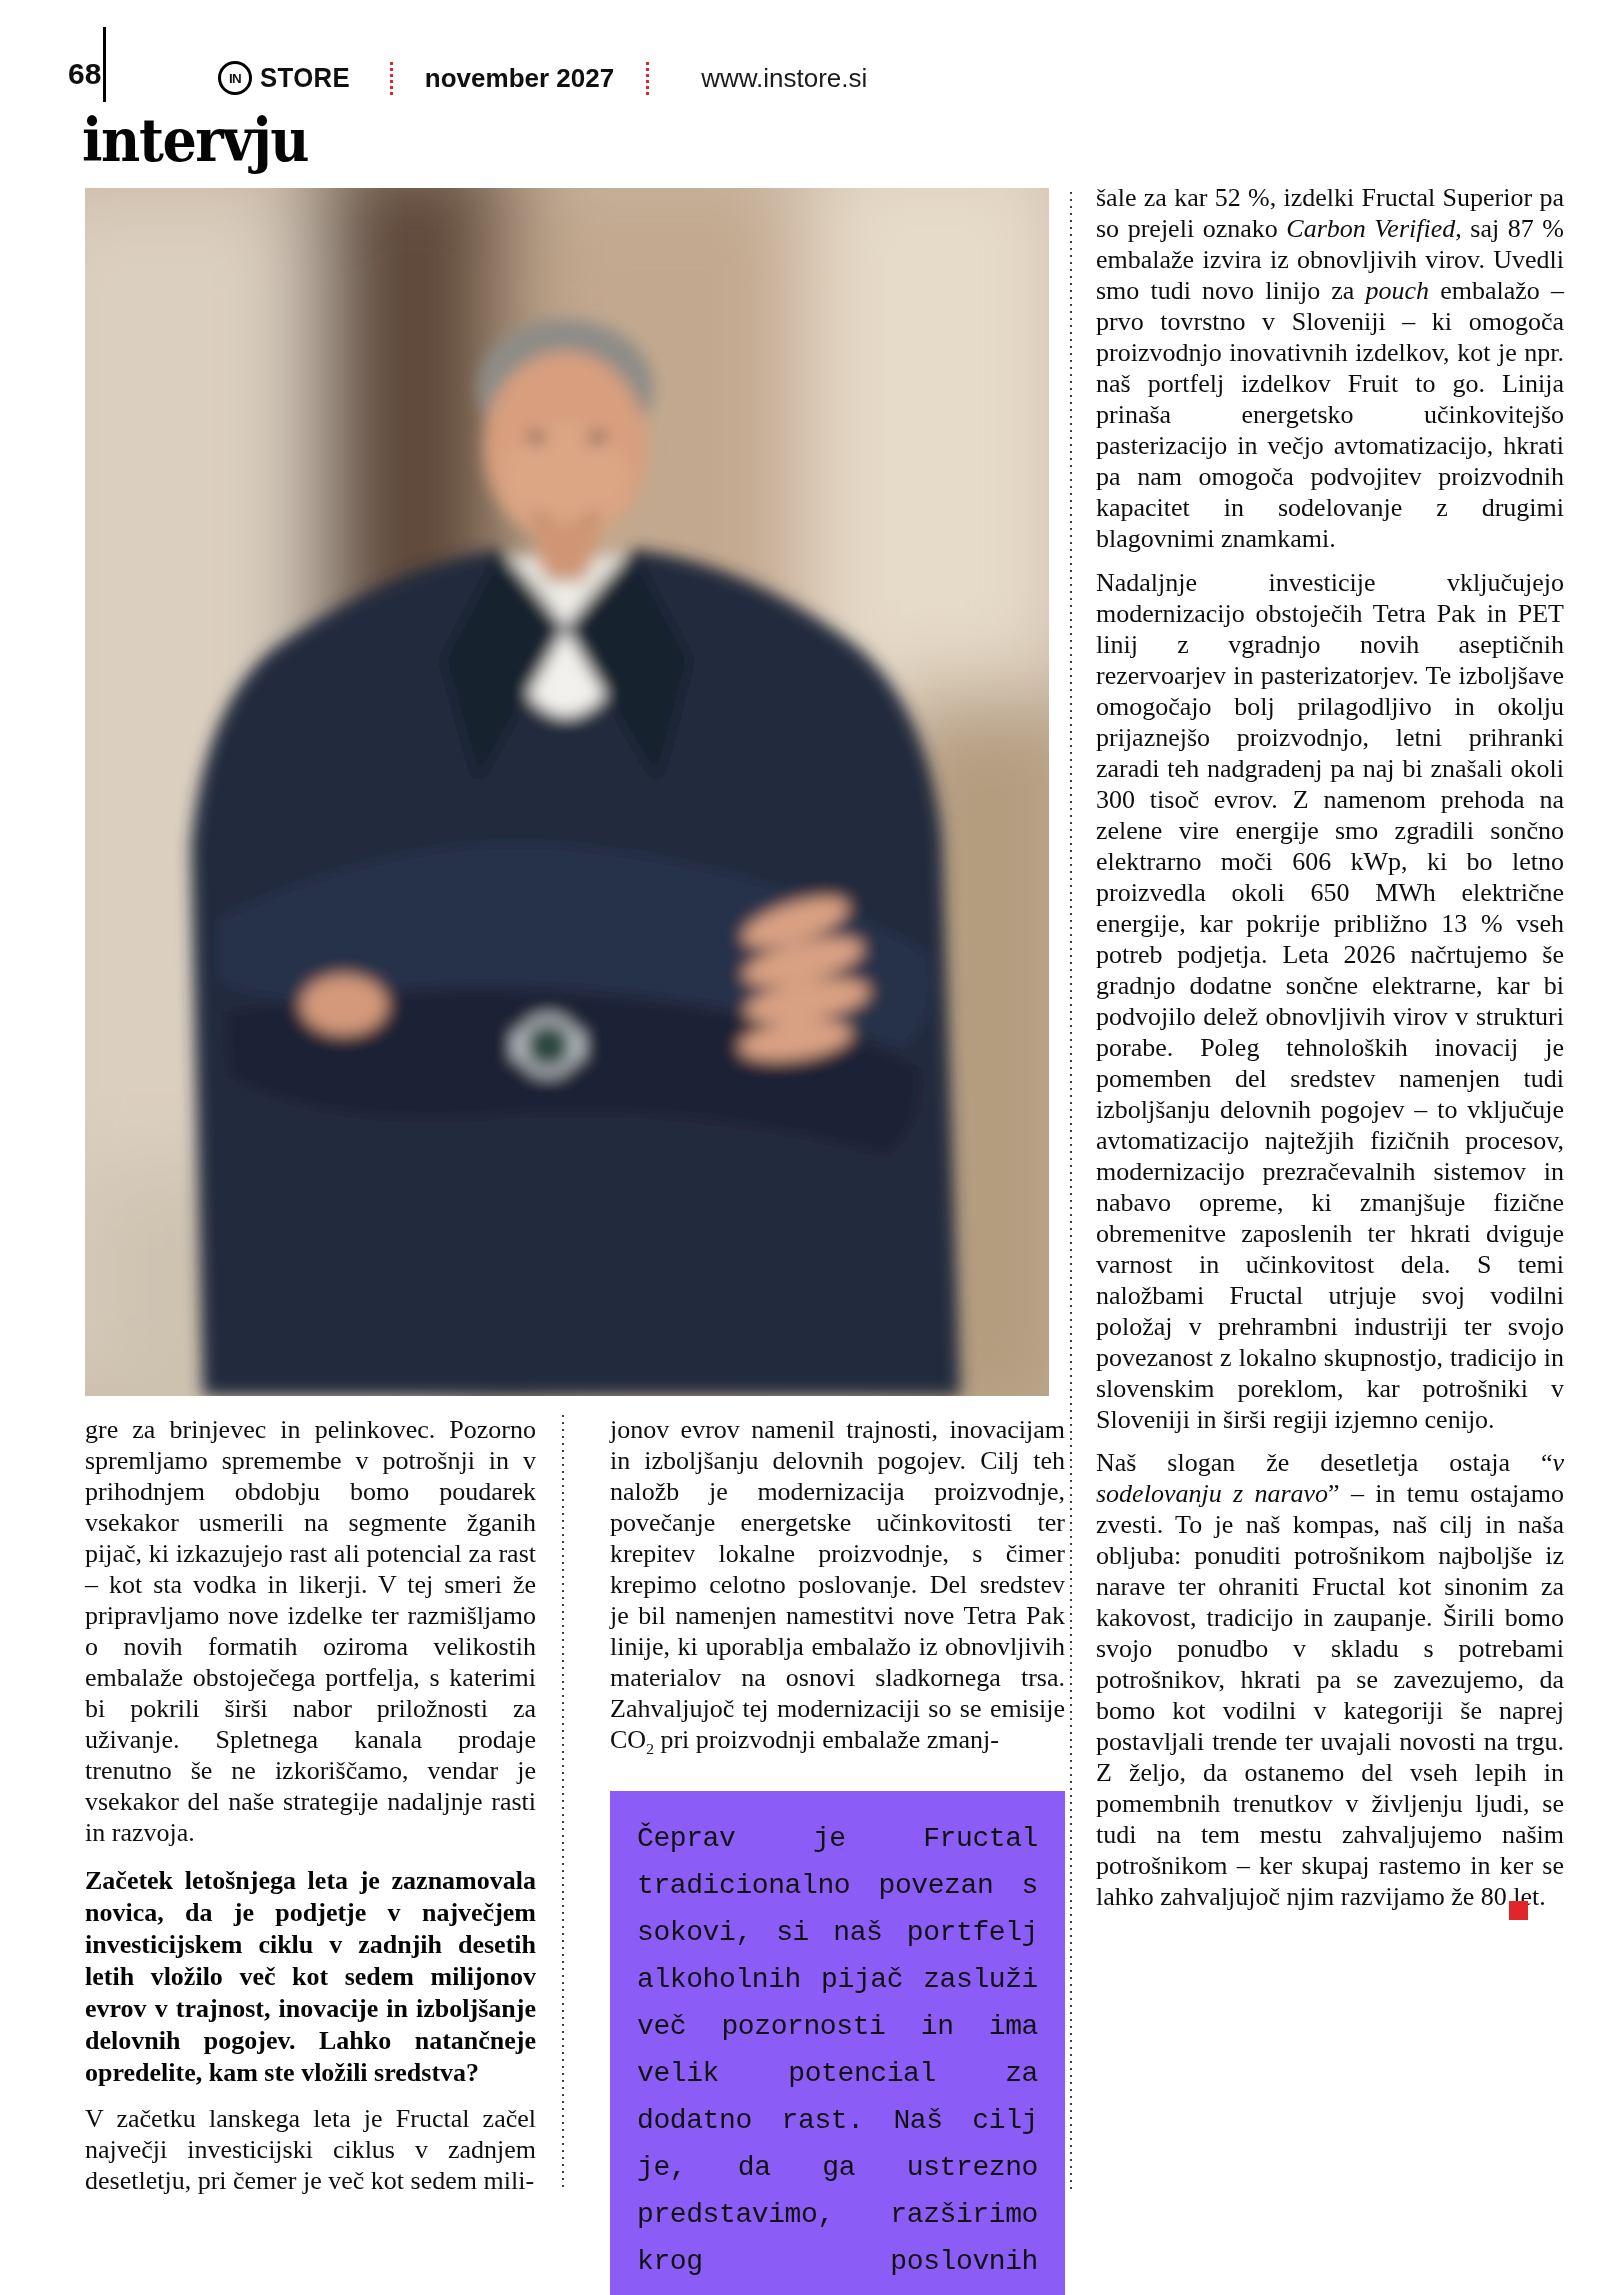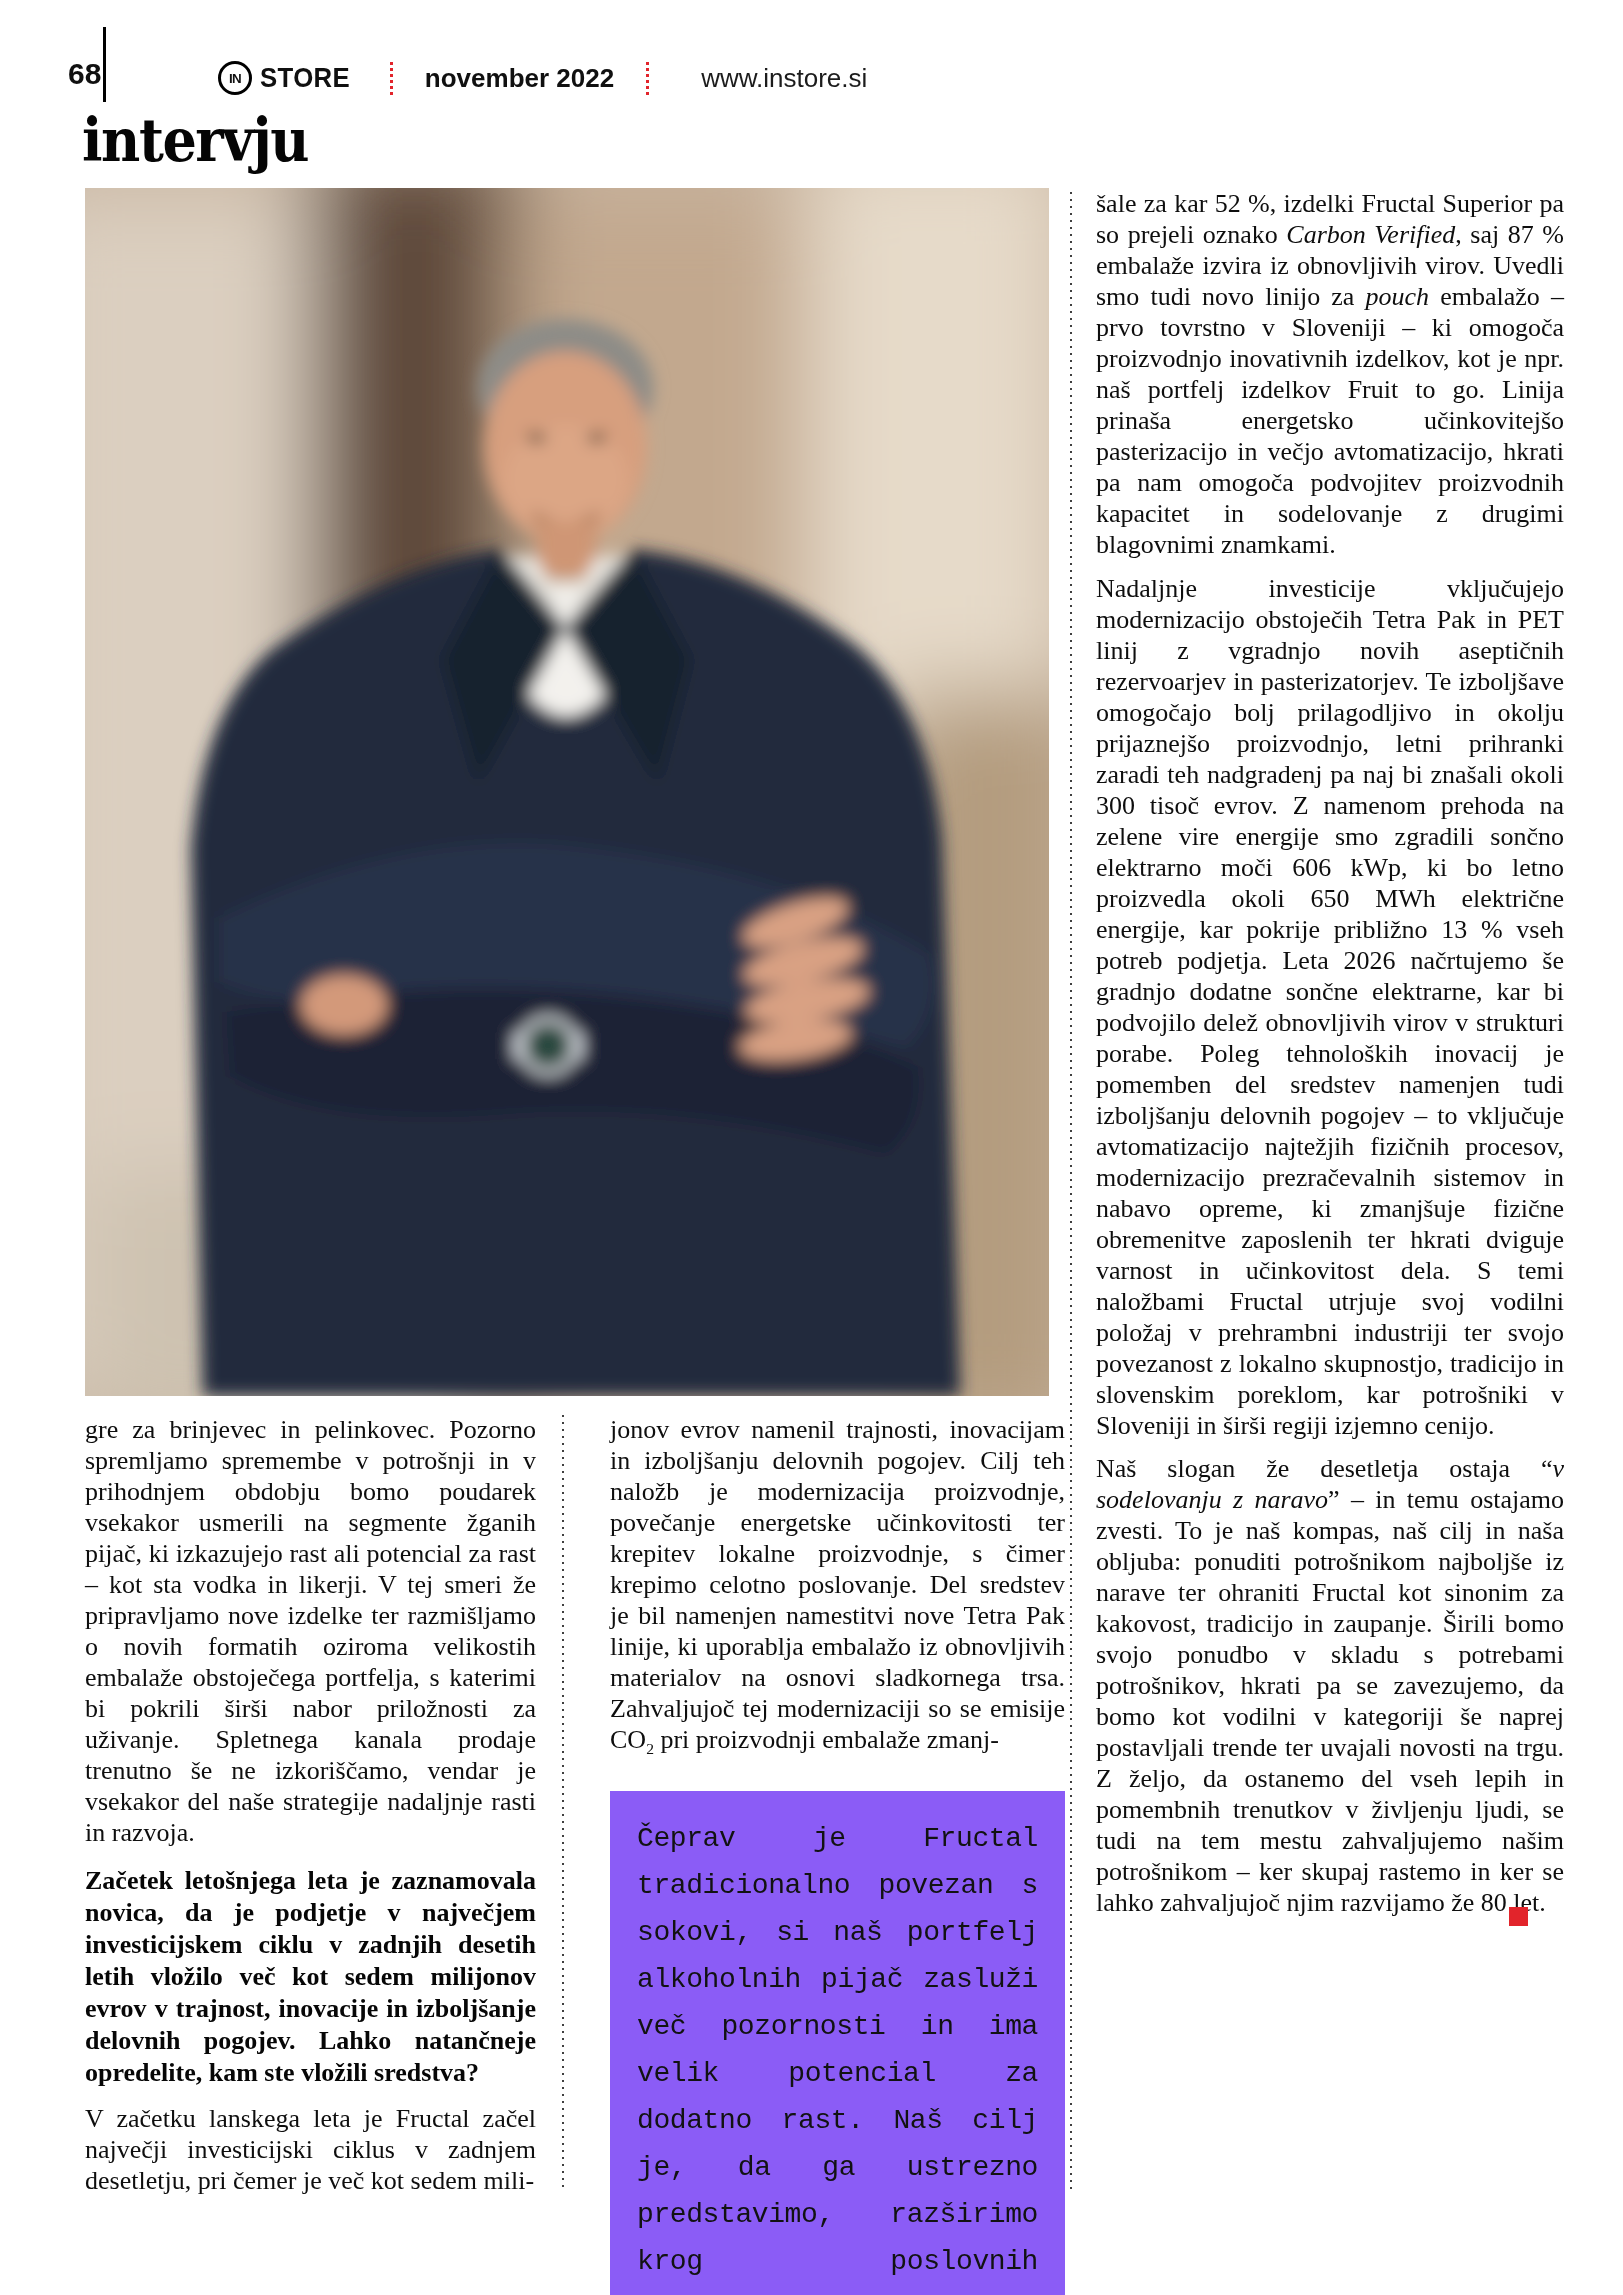--- a/index.html
+++ b/index.html
@@ -33,21 +33,21 @@
     background-image:repeating-linear-gradient(to bottom,#3f3f3f 0 2.4px,transparent 2.4px 7px);}
   .vrule.r1{left:562px;top:1415px;height:777px;}
   .vrule.r2{left:1070px;top:192px;height:2001px;}
   
   .col{position:absolute;text-align:justify;font-size:26px;line-height:31px;color:#0e0e0e;}
   .col p{margin:0 0 12.6px 0;}
   .col p:last-child{margin-bottom:0;}
   .col .question{font-weight:bold;font-size:26px;line-height:32px;margin:17.3px 0 14px 0;color:#060606;}
   .col1{left:85px;top:1414px;width:451px;}
   .col2{left:610px;top:1414px;width:455px;}
-  .col3{left:1096px;top:188px;width:468px;}
+  .col3{left:1096px;top:182px;width:468px;}
   .em{font-style:italic;}
   sub{font-size:60%;}
   
   .quote-box{background:#8b5cf6;margin-top:27px;padding:23.6px 27px;
     font-family:Liberation Mono, monospace;font-size:28px;line-height:47px;
     letter-spacing:-0.4px;text-align:justify;color:#121212;}
   
   .end-mark{position:absolute;right:36px;bottom:4.7px;width:19px;height:19px;background:var(--accent);}
   :root{--accent:#e2242b;}
 </style>
@@ -55,21 +55,21 @@
 <body>
 
 <div class="pageno">68</div>
 <div class="head-bar"></div>
 <div class="masthead">
   <span class="logo-wrap">
     <span class="logo-mark">IN</span>
     <span class="logo-text">STORE</span>
   </span>
   <span class="red-dots"></span>
-  <span class="issue">november 2022</span>
+  <span class="issue">november 2027</span>
   <span class="red-dots"></span>
   <span class="site">www.instore.si</span>
 </div>
 
 <div class="headline">intervju</div>
 
 <div class="photo">
   <svg viewBox="0 0 1228 1538" preserveAspectRatio="none">
     <defs>
       <filter id="bgblur" x="-20%" y="-20%" width="140%" height="140%">

